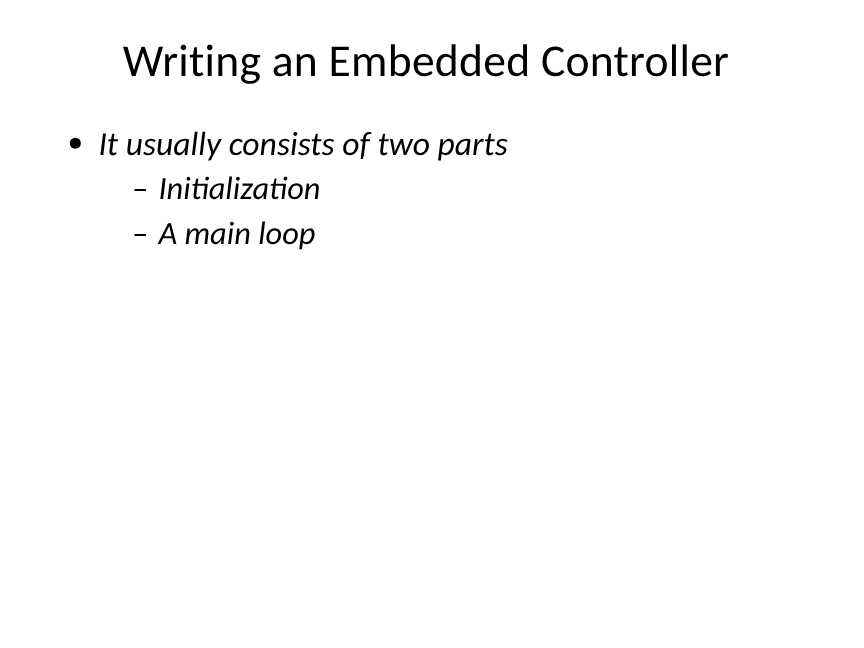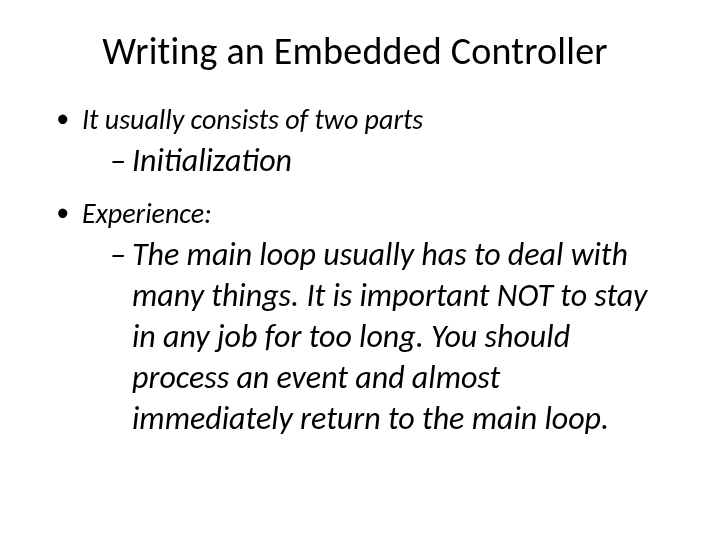--- a/index.html
+++ b/index.html
@@ -43,21 +43,21 @@
     left: 0;
     top: 0;
     font-size: 26px;
   }
   ul.level2 {
     list-style: none;
     margin: 4px 0 14px 0;
     padding: 0 0 0 28px;
   }
   ul.level2 > li {
-    font-size: 32px;
+    font-size: 27px;
     position: relative;
     padding-left: 22px;
     line-height: 1.28;
     margin-bottom: 2px;
   }
   ul.level2 > li::before {
     content: "–";
     position: absolute;
     left: 0;
     top: 0;
@@ -69,24 +69,19 @@
 <div class="slide">
   <h1 class="title">Writing an Embedded Controller</h1>
 
   <ul class="level1">
     <li>
       <span>It usually consists of two parts</span>
       <ul class="level2">
         <li>
           <span>Initialization</span>
         </li>
-      </ul>
-    </li>
-    <li>
-      <span>Experience:</span>
-      <ul class="level2">
         <li>
-          <span>The main loop usually has to deal with many things. It is important NOT to stay in any job for too long. You should process an event and almost immediately return to the main loop.</span>
+          <span>A  main loop</span>
         </li>
       </ul>
     </li>
   </ul>
 </div>
 
 </body></html>

